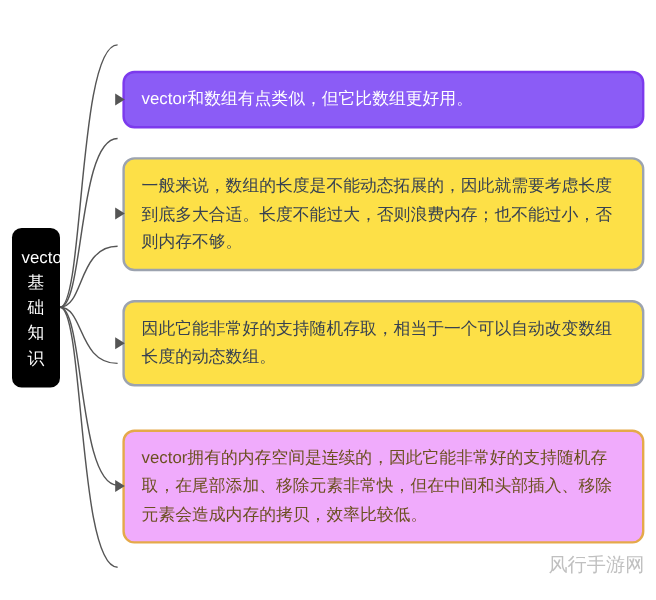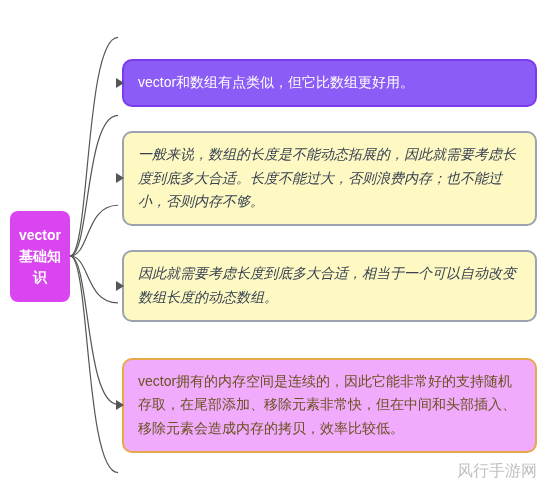--- a/index.html
+++ b/index.html
@@ -15,29 +15,29 @@
       overflow: hidden;
       position: relative;
     }
     .container {
       display: flex;
       align-items: center;
       height: 100%;
       padding: 12px 10px 0 10px;
     }
     .root-node {
-      background: #d946ef;
+      background: #000000;
       color: #ffffff;
       border-radius: 8px;
       padding: 14px 8px;
       font-size: 14px;
-      font-weight: 700;
+      font-weight: 400;
       text-align: center;
       line-height: 1.5;
-      width: 60px;
+      width: 40px;
       flex-shrink: 0;
       position: relative;
       z-index: 2;
     }
     .connector-zone {
       width: 52px;
       flex-shrink: 0;
       position: relative;
       align-self: stretch;
     }
@@ -54,24 +54,23 @@
       line-height: 1.7;
       border: 2px solid;
       position: relative;
     }
     .child-node.purple {
       background: #8b5cf6;
       border-color: #7c3aed;
       color: #ffffff;
     }
     .child-node.white {
-      background: #fef9c3;
+      background: #fde047;
       border-color: #9ca3af;
       color: #374151;
-      font-style: italic;
     }
     .child-node.yellow {
       background: #f0abfc;
       border-color: #e5a94a;
       color: #6b5020;
       margin-top: 12px;
     }
     .child-node.green {
       background: #a7e8c8;
       border-color: #6bc99a;
@@ -126,21 +125,21 @@
     <div class="child-node purple">
       <div class="arrowhead"></div>
       <span>vector和数组有点类似，但它比数组更好用。</span>
     </div>
     <div class="child-node white">
       <div class="arrowhead"></div>
       <span>一般来说，数组的长度是不能动态拓展的，因此就需要考虑长度到底多大合适。长度不能过大，否则浪费内存；也不能过小，否则内存不够。</span>
     </div>
     <div class="child-node white">
       <div class="arrowhead"></div>
-      <span>因此就需要考虑长度到底多大合适，相当于一个可以自动改变数组长度的动态数组。</span>
+      <span>因此它能非常好的支持随机存取，相当于一个可以自动改变数组长度的动态数组。</span>
     </div>
     <div class="child-node yellow">
       <div class="arrowhead"></div>
       <span>vector拥有的内存空间是连续的，因此它能非常好的支持随机存取，在尾部添加、移除元素非常快，但在中间和头部插入、移除元素会造成内存的拷贝，效率比较低。</span>
     </div>
   </div>
 </div>
 
 <div class="watermark">风行手游网</div>
 

